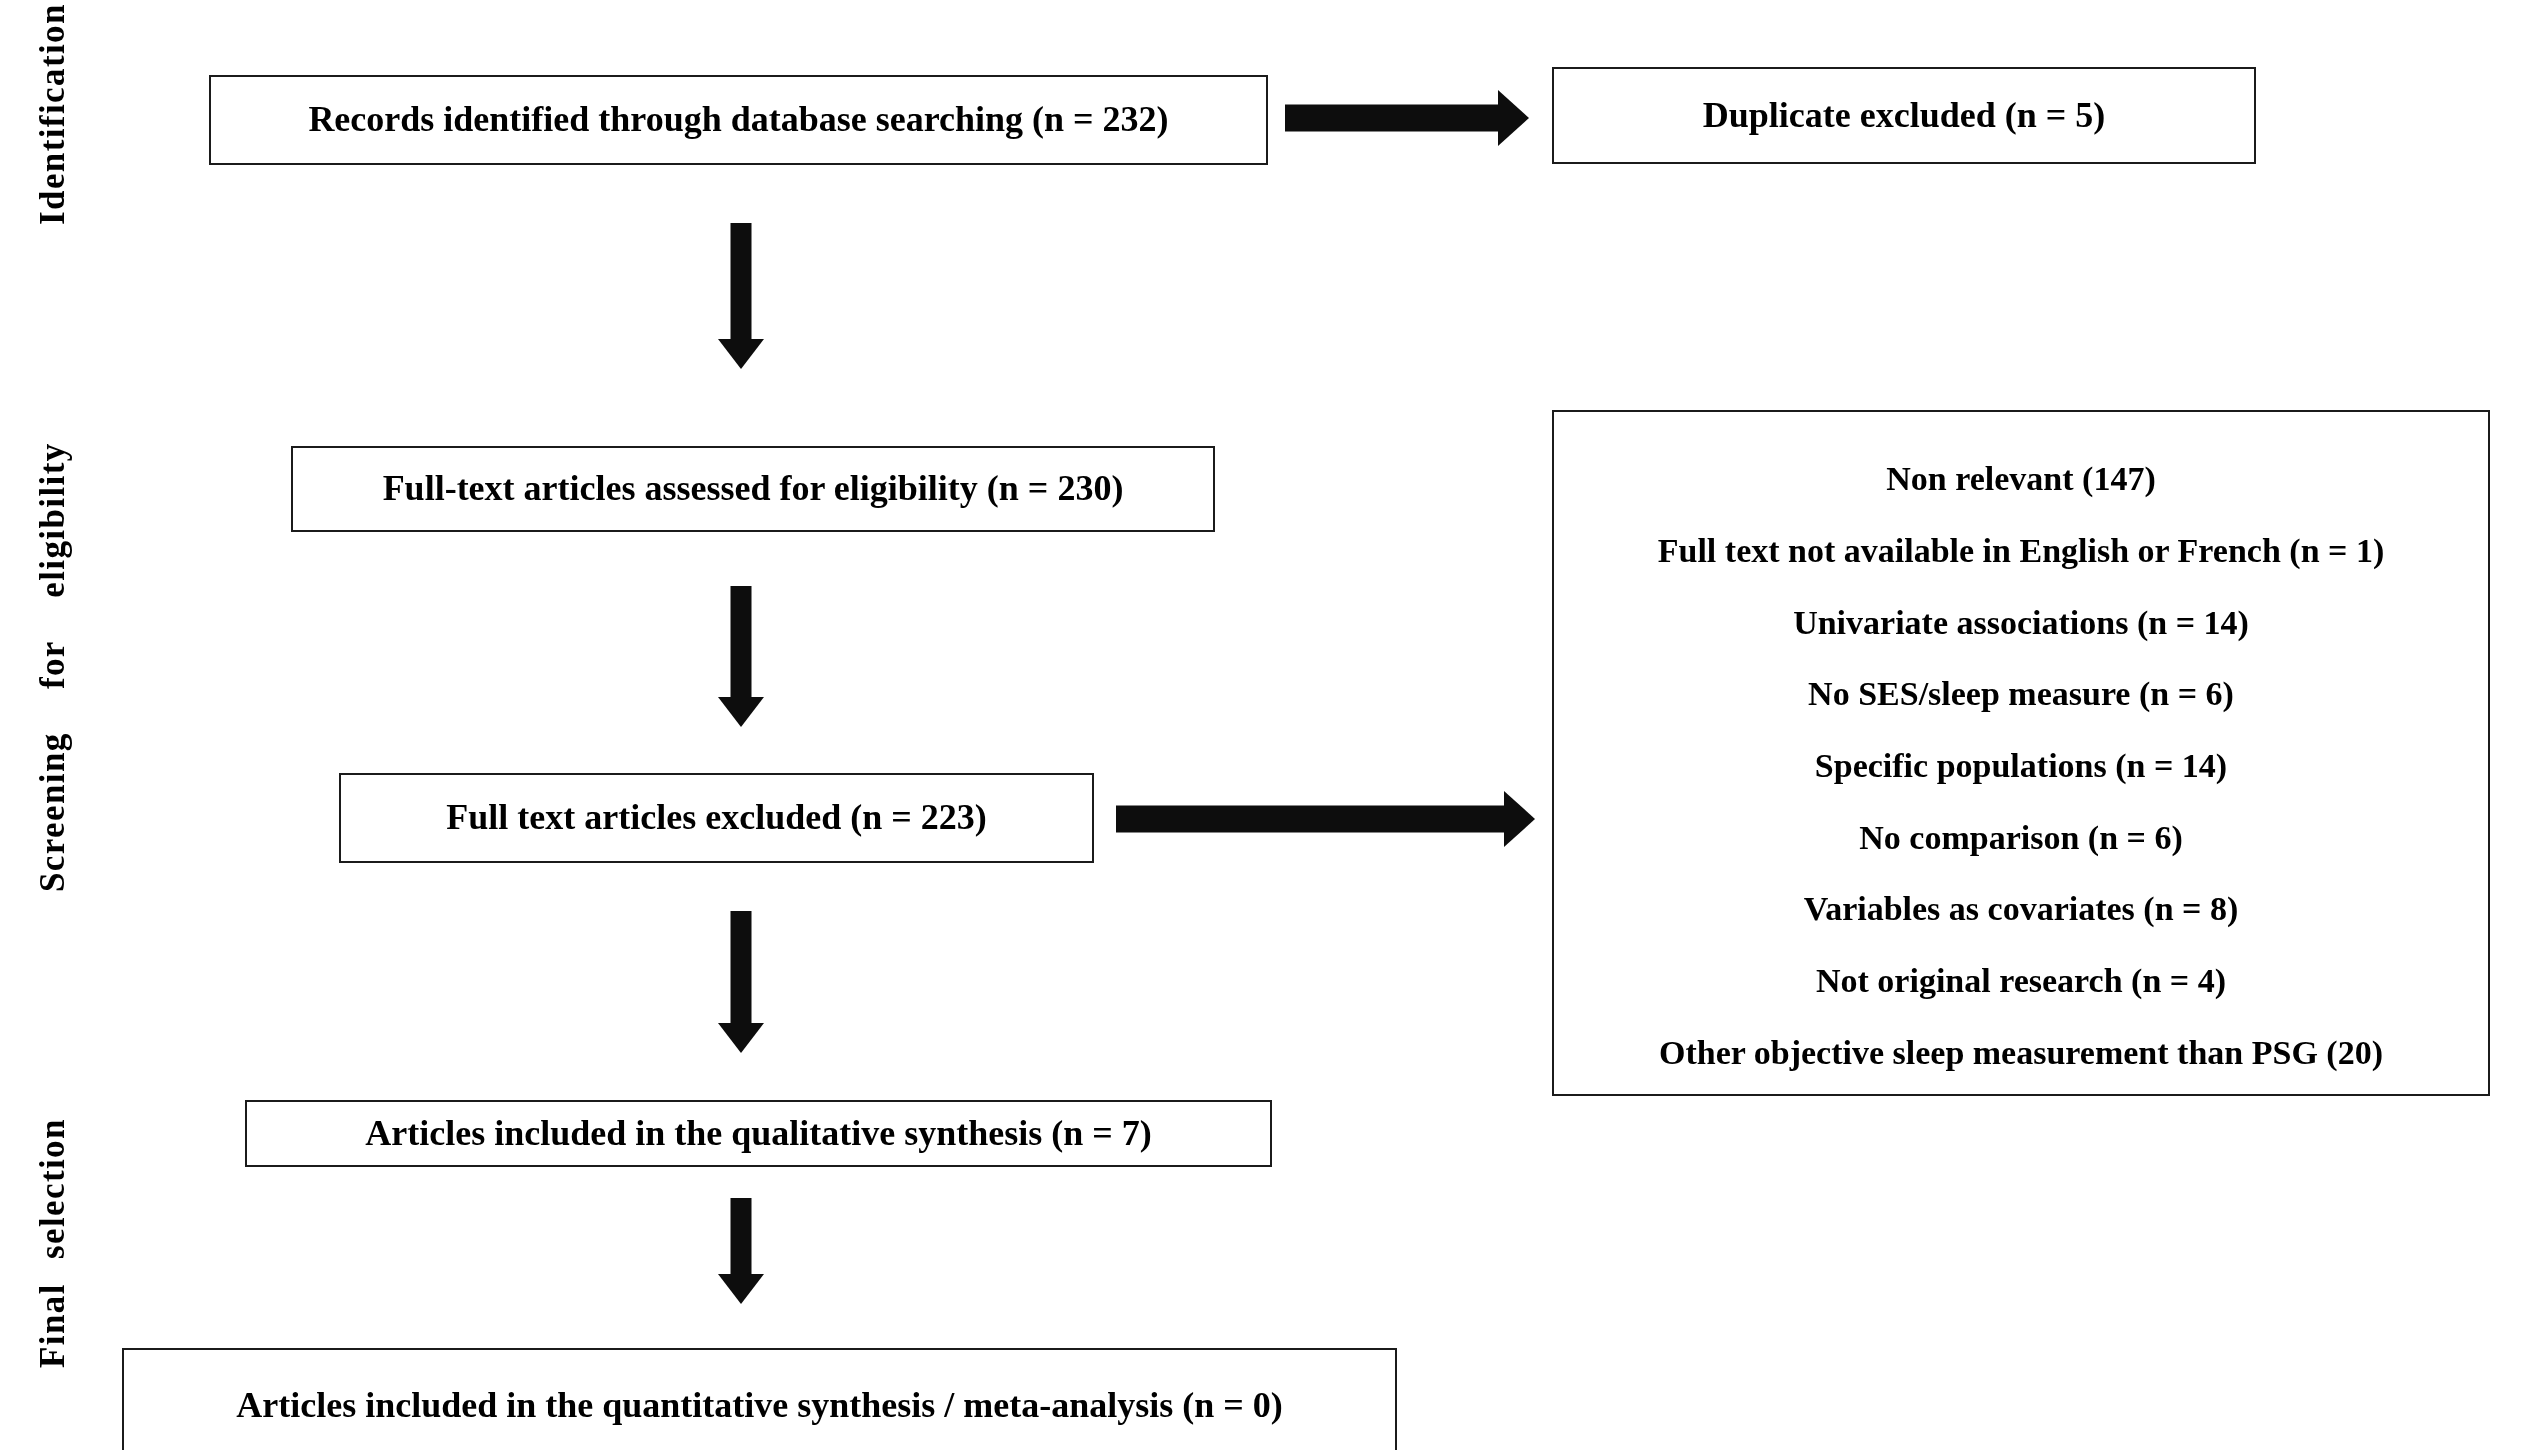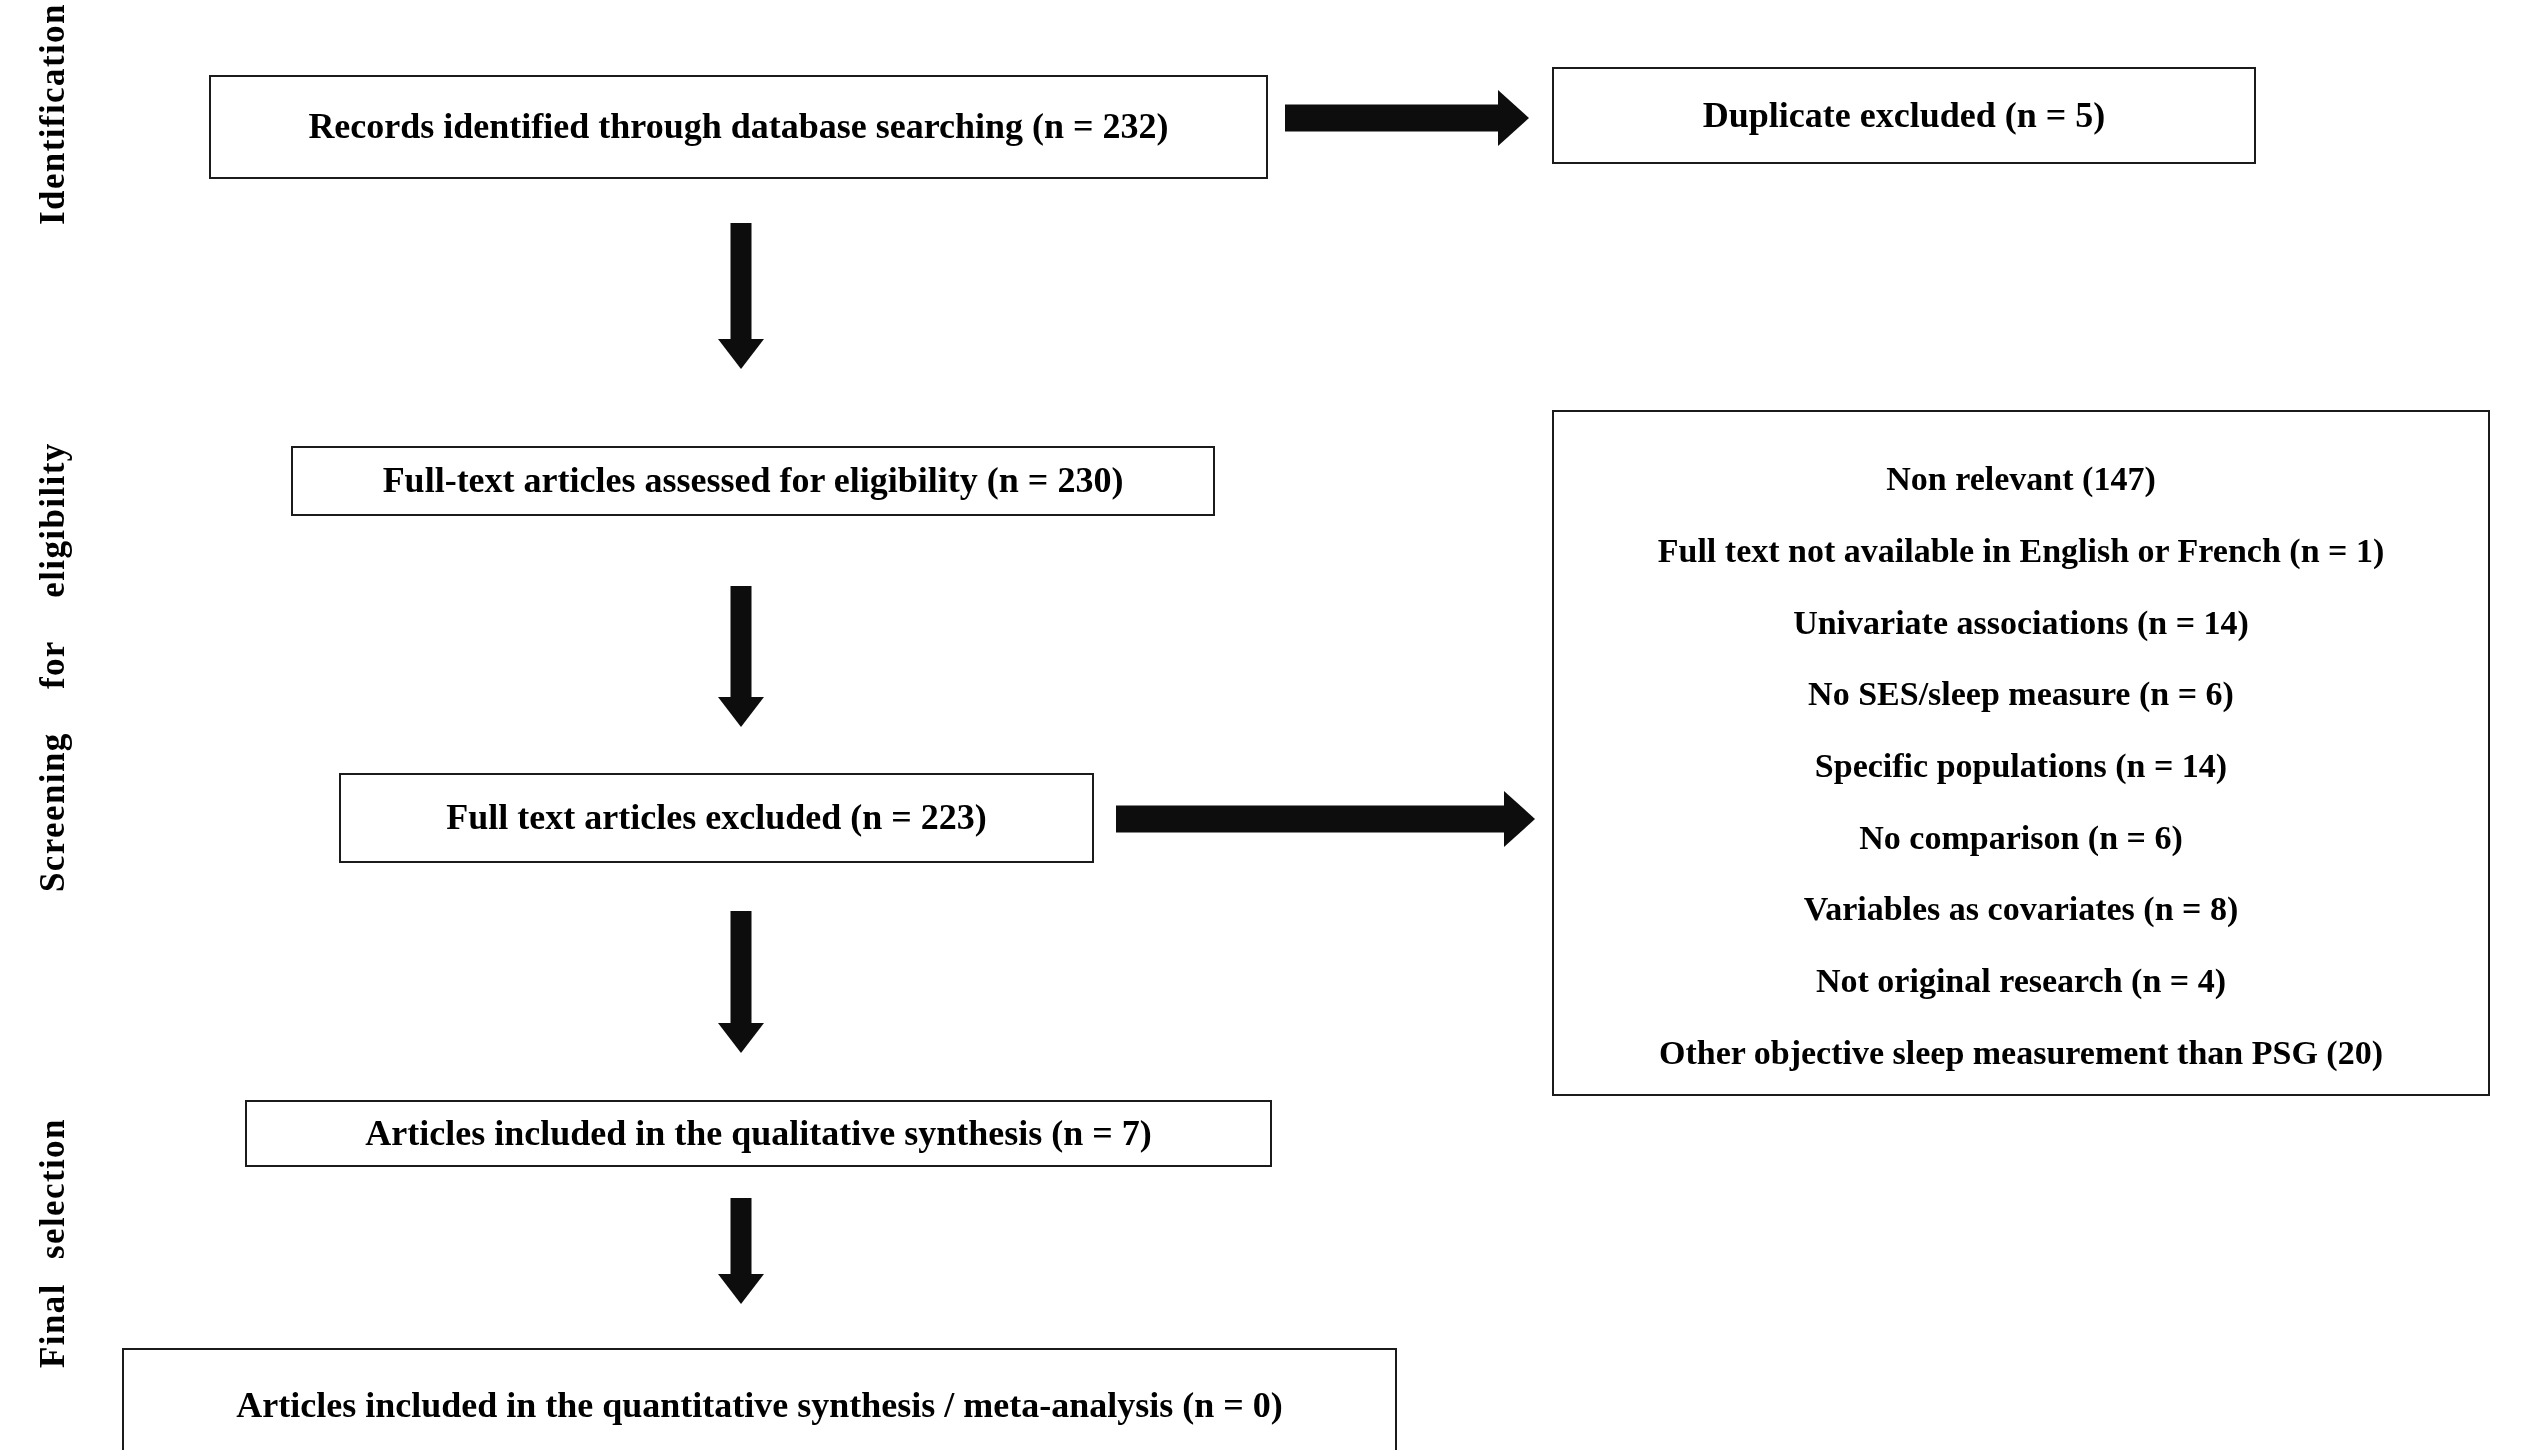--- a/index.html
+++ b/index.html
@@ -27,23 +27,23 @@
     align-items: center;
     justify-content: center;
     text-align: center;
     font-weight: bold;
     font-size: 36px;
     line-height: 1.15;
     padding: 2.8px 10px;
     box-sizing: border-box;
   }
 
-  .box-records      { left: 209px;  top: 75px;  width: 1059px; height: 104px; }
+  .box-records      { left: 209px;  top: 75px;  width: 1059px; height: 90px; }
   .box-duplicates   { left: 1552px; top: 67px;   width: 704px;  height: 97px; }
-  .box-assessed     { left: 291px;  top: 446px;  width: 924px; height: 70px; }
+  .box-assessed     { left: 291px;  top: 446px;  width: 924px; height: 86px; }
   .box-excluded     { left: 339px;  top: 773px; width: 755px; height: 90px; }
   .box-qualitative  { left: 245px;  top: 1100px; width: 1027px; height: 67px; }
   .box-quantitative { left: 122px;  top: 1308px; width: 1275px; height: 116px; margin-top: 40px; }
 
   .box-reasons {
     left: 1552px; top: 410px; width: 938px; height: 686px;
     flex-direction: column;
     justify-content: space-around;
     font-size: 34px;
     padding: 18.5px 11.4px;

